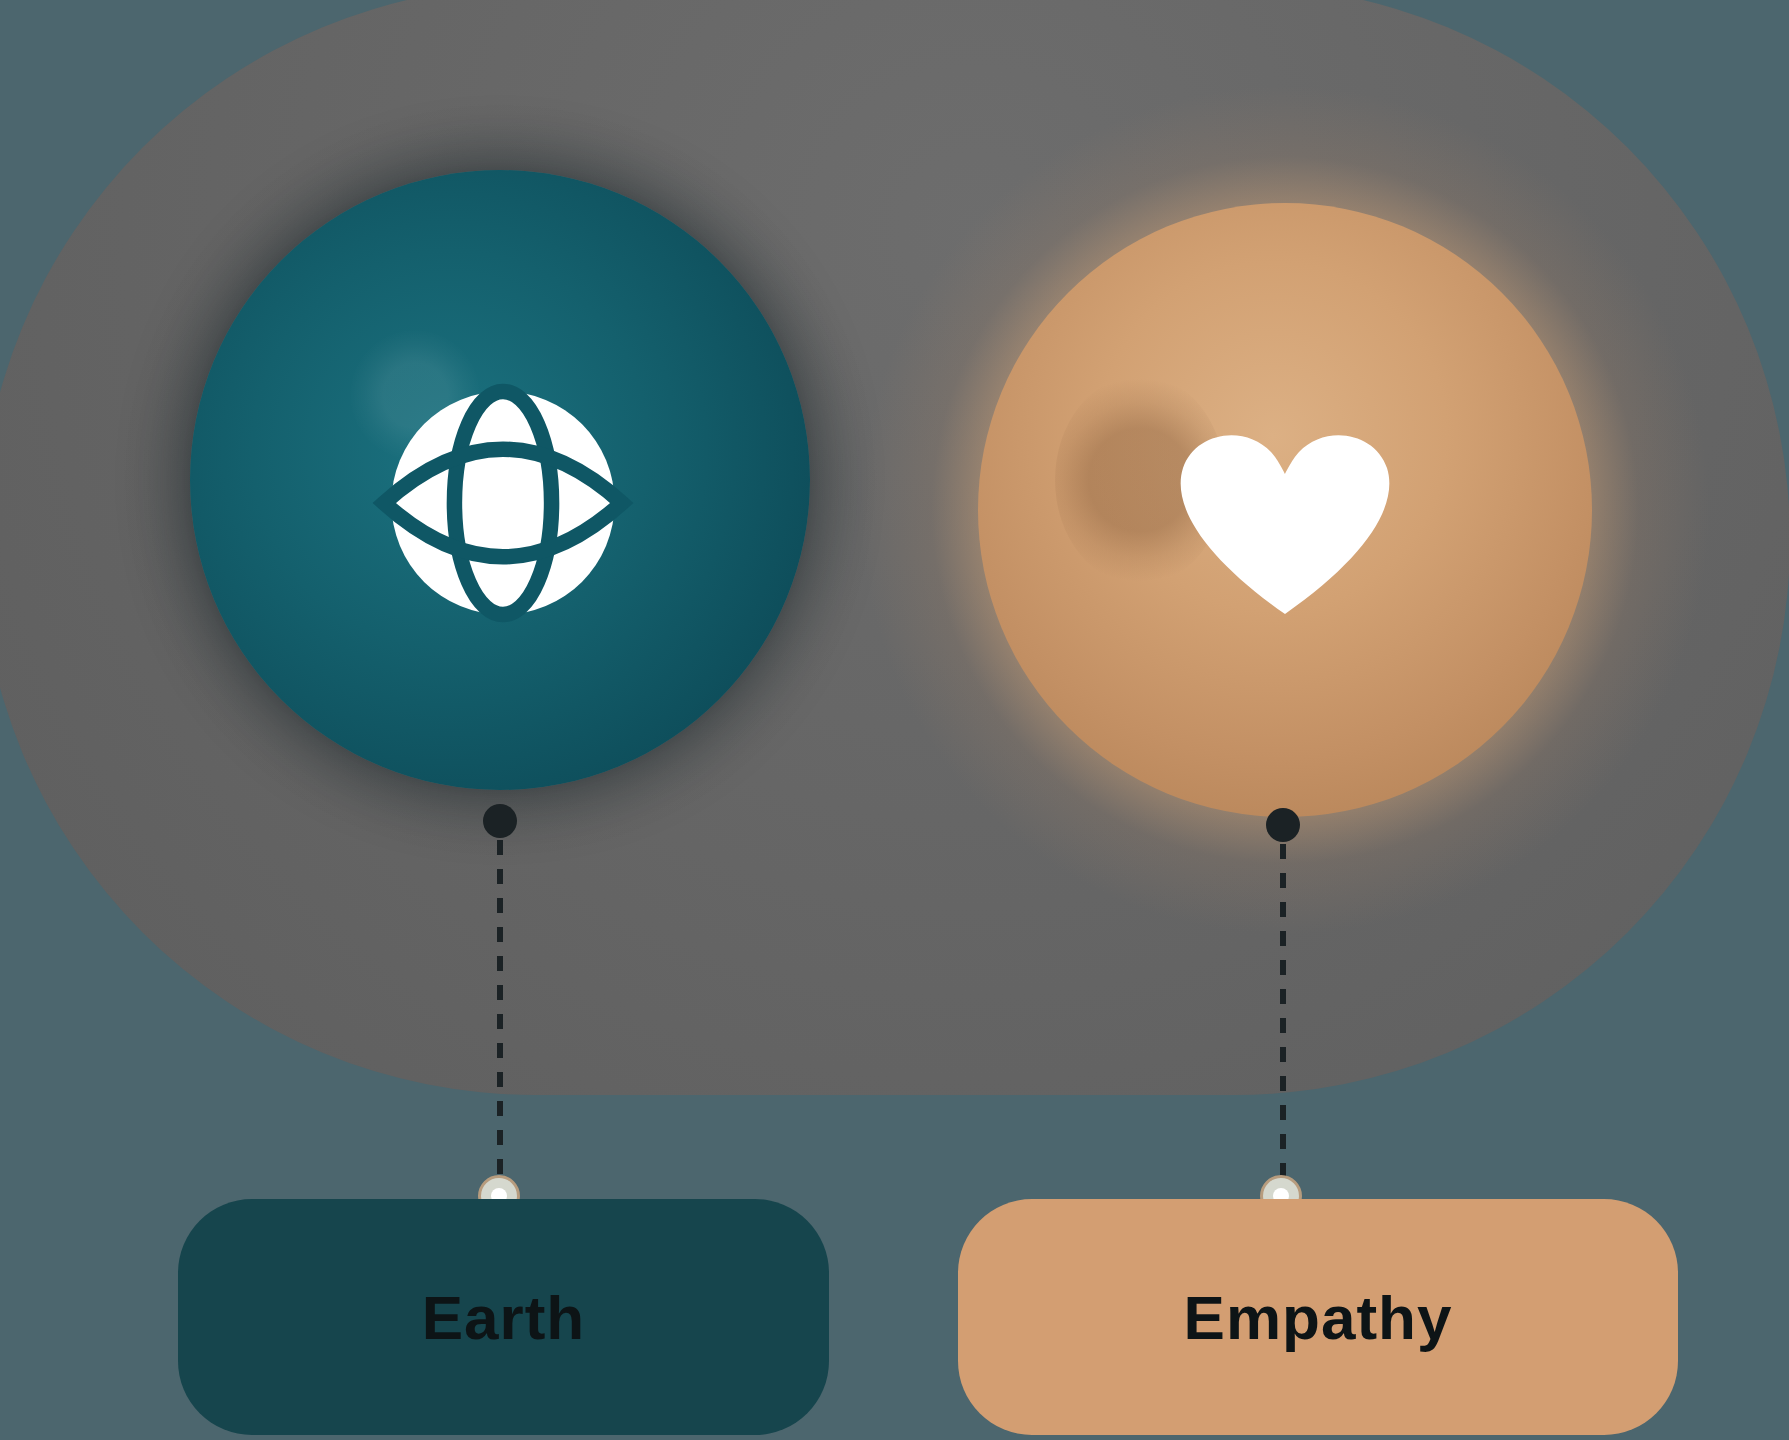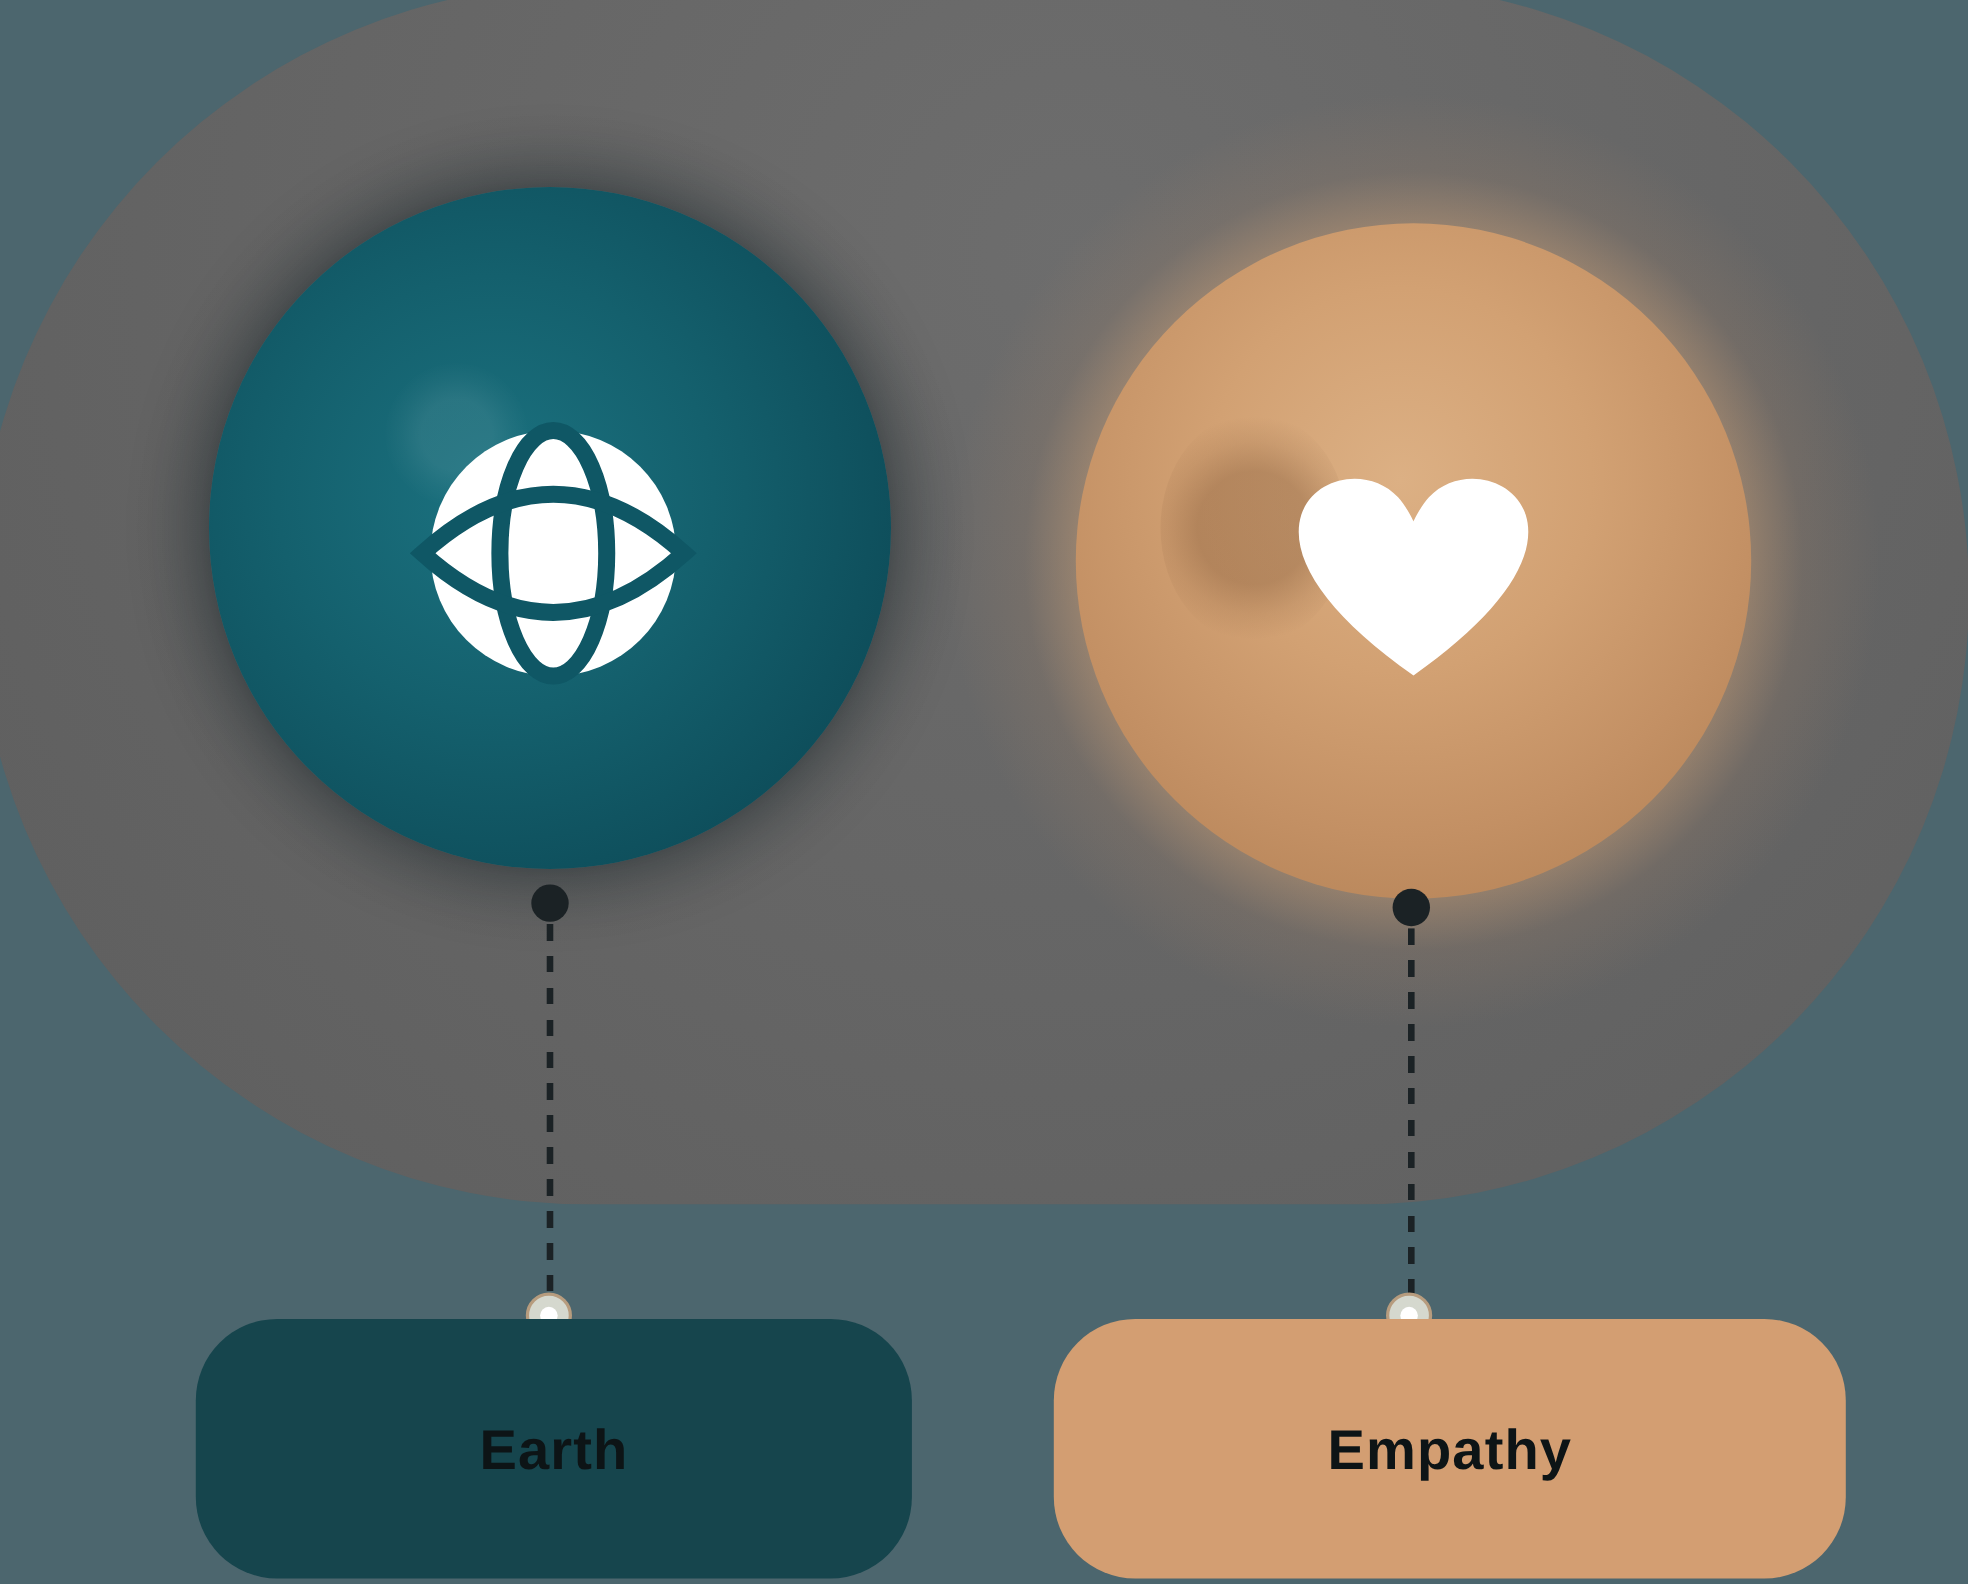--- a/index.html
+++ b/index.html
@@ -177,21 +177,21 @@
     width: 651px;
     background: var(--teal-pill, #16454D);
   }
   .pill-empathy {
     left: 958px;
     width: 720px;
     background: var(--tan-pill, #D39E72);
   }
   .pill-text {
     color: var(--text-dark, #0D1416);
-    font-size: 51px;
+    font-size: 62px;
     font-weight: 600;
     letter-spacing: 1px;
   }
 </style>
 </head>
 <body>
 
 <div class="stage">
 
   <div class="panel"></div>

